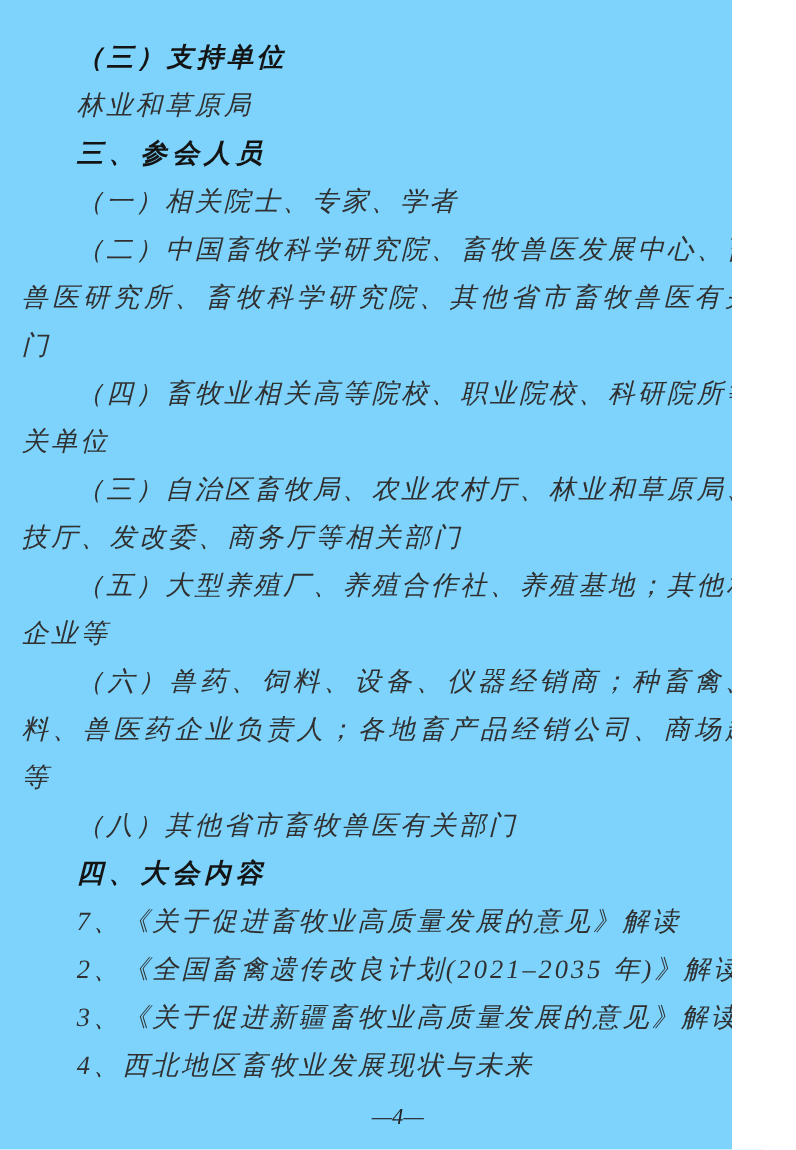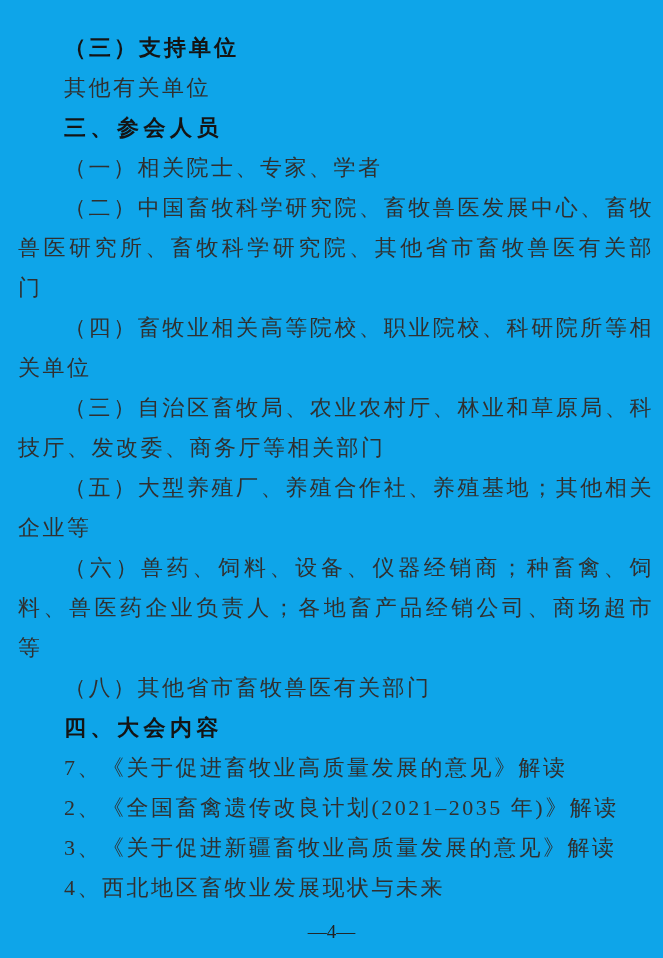--- a/index.html
+++ b/index.html
@@ -2,25 +2,26 @@
 <html><head>
 <meta charset="utf-8">
 <style>
   html, body {
     margin: 0;
     padding: 0;
     background: #ffffff;
   }
   .page {
     position: relative;
-    width: 663px;
+    width: 610px;
     height: 958px;
-    background: #0ea5e9;
+    background: #7dd3fc;
     overflow: hidden;
     font-family: "Liberation Serif", serif;
+    font-style: italic;
   }
   .doc {
     position: absolute;
     top: 28px;
     left: 18px;
     width: 636px;
   }
   .para {
     font-size: 22px;
     line-height: 40px;
@@ -55,21 +56,21 @@
     color: #222222;
     font-family: "Liberation Serif", serif;
   }
 </style>
 </head>
 <body>
 
 <div class="page">
   <div class="doc">
     <div class="para h-kai">（三）支持单位</div>
-    <div class="para">其他有关单位</div>
+    <div class="para">林业和草原局</div>
     <div class="para h-hei">三、参会人员</div>
     <div class="para">（一）相关院士、专家、学者</div>
     <div class="para">（二）中国畜牧科学研究院、畜牧兽医发展中心、畜牧兽医研究所、畜牧科学研究院、其他省市畜牧兽医有关部门</div>
     <div class="para">（四）畜牧业相关高等院校、职业院校、科研院所等相关单位</div>
     <div class="para">（三）自治区畜牧局、农业农村厅、林业和草原局、科技厅、发改委、商务厅等相关部门</div>
     <div class="para">（五）大型养殖厂、养殖合作社、养殖基地；其他相关企业等</div>
     <div class="para">（六）兽药、饲料、设备、仪器经销商；种畜禽、饲料、兽医药企业负责人；各地畜产品经销公司、商场超市等</div>
     <div class="para">（八）其他省市畜牧兽医有关部门</div>
     <div class="para h-hei">四、大会内容</div>
     <div class="para">7、《关于促进畜牧业高质量发展的意见》解读</div>

